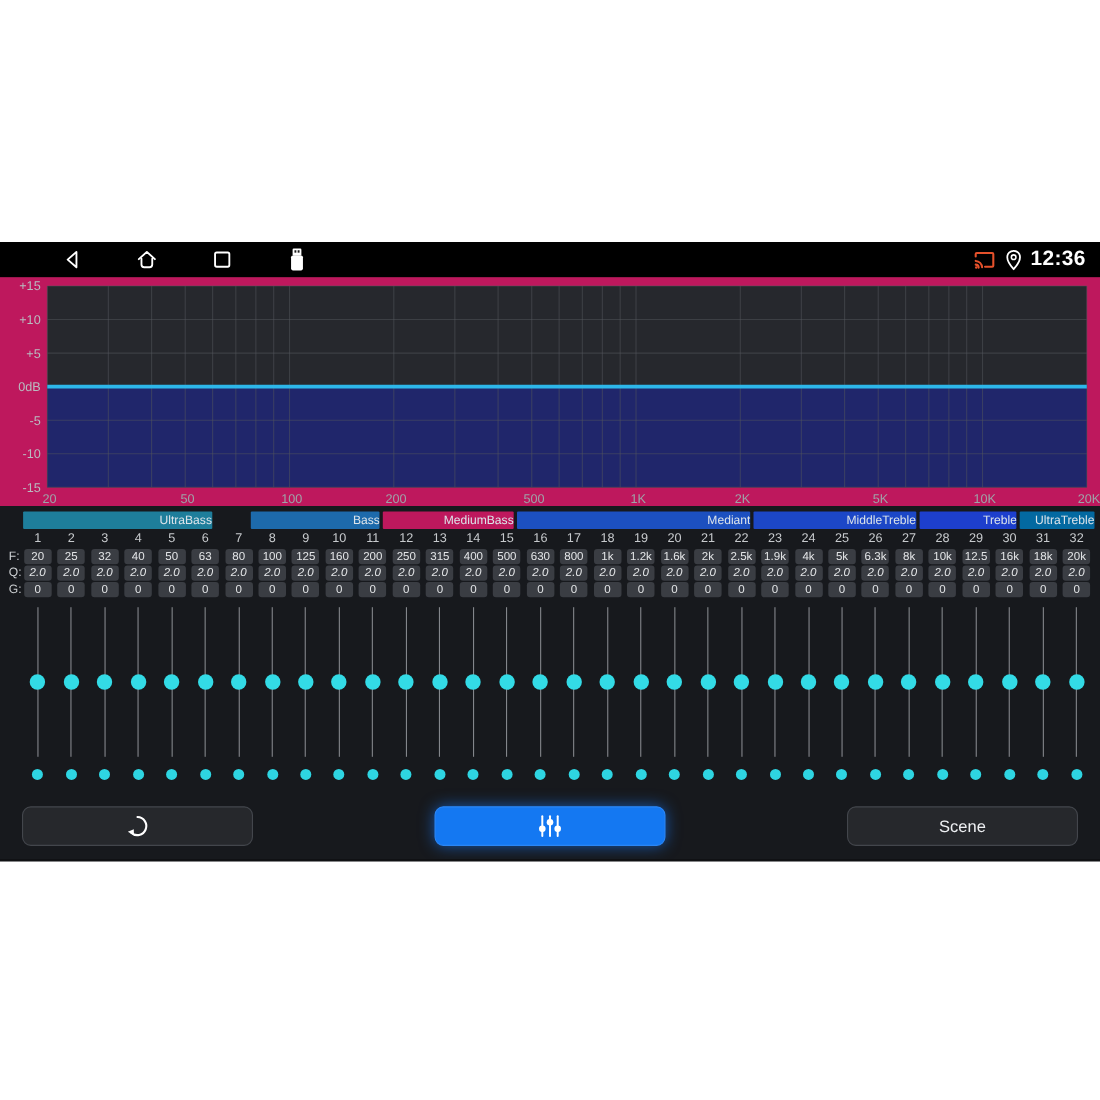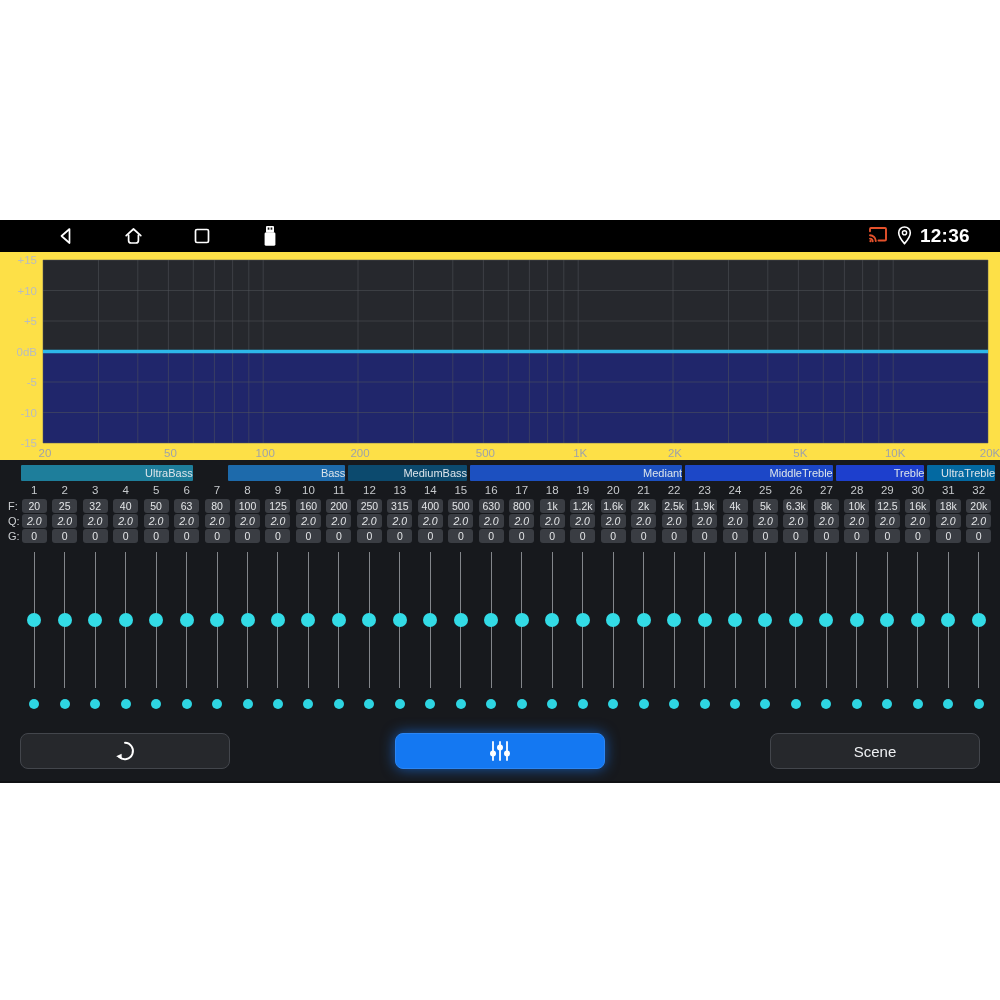--- a/index.html
+++ b/index.html
@@ -3,25 +3,25 @@
 <meta charset="utf-8">
 <style>
   html,body{margin:0;padding:0;}
   body{width:1000px;height:1000px;background:#ffffff;font-family:"Liberation Sans",sans-serif;position:relative;overflow:hidden;}
   .app{position:absolute;top:220px;left:0;width:1000px;height:561px;background:#17191d;overflow:hidden;border-bottom:2px solid #101114;}
 
   
   .status-bar{position:absolute;top:0;left:0;right:0;height:32px;background:#000;display:flex;align-items:center;}
   .nav-icons{display:flex;align-items:center;gap:45px;margin-left:54px;}
   .nav-btn{width:23px;height:23px;display:flex;align-items:center;justify-content:center;}
-  .status-right{margin-left:auto;display:flex;align-items:flex-start;gap:7px;margin-right:30px;}
+  .status-right{margin-left:auto;display:flex;align-items:flex-end;gap:7px;margin-right:13px;}
   .time{color:#fff;font-size:19px;font-weight:bold;letter-spacing:.3px;}
 
   
-  .graph{position:absolute;top:32px;left:0;width:1000px;height:208px;background:#fde047;}
+  .graph{position:absolute;top:32px;left:0;width:1000px;height:208px;background:#be185d;}
   .graph svg{display:block;}
 
   
   .band-groups{position:absolute;top:245px;left:21px;right:5px;height:16px;display:flex;gap:3px;}
   .band-group{color:#dce4ea;font-size:11px;text-align:right;line-height:16px;border-radius:1px;overflow:hidden;white-space:nowrap;flex-basis:0;}
 
   
   .eq-row{position:absolute;left:19px;right:6px;height:14px;display:flex;}
   .eq-row .cell{flex:1;display:flex;justify-content:center;align-items:center;}
   .row-numbers{top:263px;color:#c7cacd;font-size:11.5px;}
@@ -149,21 +149,21 @@
         <text x="675.0" y="205" text-anchor="middle" font-size="11.5" font-family="Liberation Sans, sans-serif" fill="#9fa3a8">2K</text>
         <text x="800.4" y="205" text-anchor="middle" font-size="11.5" font-family="Liberation Sans, sans-serif" fill="#9fa3a8">5K</text>
         <text x="895.2" y="205" text-anchor="middle" font-size="11.5" font-family="Liberation Sans, sans-serif" fill="#9fa3a8">10K</text>
         <text x="990.0" y="205" text-anchor="middle" font-size="11.5" font-family="Liberation Sans, sans-serif" fill="#9fa3a8">20K</text>
       </svg>
   </div>
 
   <div class="band-groups" id="band-groups">
       <div class="band-group" style="flex-grow: 178; background: rgb(30, 126, 155);">UltraBass</div>
       <div class="band-group" style="flex-grow: 122; background: rgb(29, 106, 171); margin-left: 32px;">Bass</div>
-      <div class="band-group" style="flex-grow: 123; background: #0c4a6e;">MediumBass</div>
+      <div class="band-group" style="flex-grow: 123; background: #be185d;">MediumBass</div>
       <div class="band-group" style="flex-grow: 220; background: rgb(28, 80, 192);">Mediant</div>
       <div class="band-group" style="flex-grow: 153; background: rgb(28, 71, 199);">MiddleTreble</div>
       <div class="band-group" style="flex-grow: 92; background: rgb(29, 63, 205);">Treble</div>
       <div class="band-group" style="flex-grow: 70; background: #0369a1;">UltraTreble</div>
     </div>
 
   <span class="row-label lbl-f">F:</span>
   <span class="row-label lbl-q">Q:</span>
   <span class="row-label lbl-g">G:</span>
   <div class="eq-row row-numbers" id="row-numbers">

